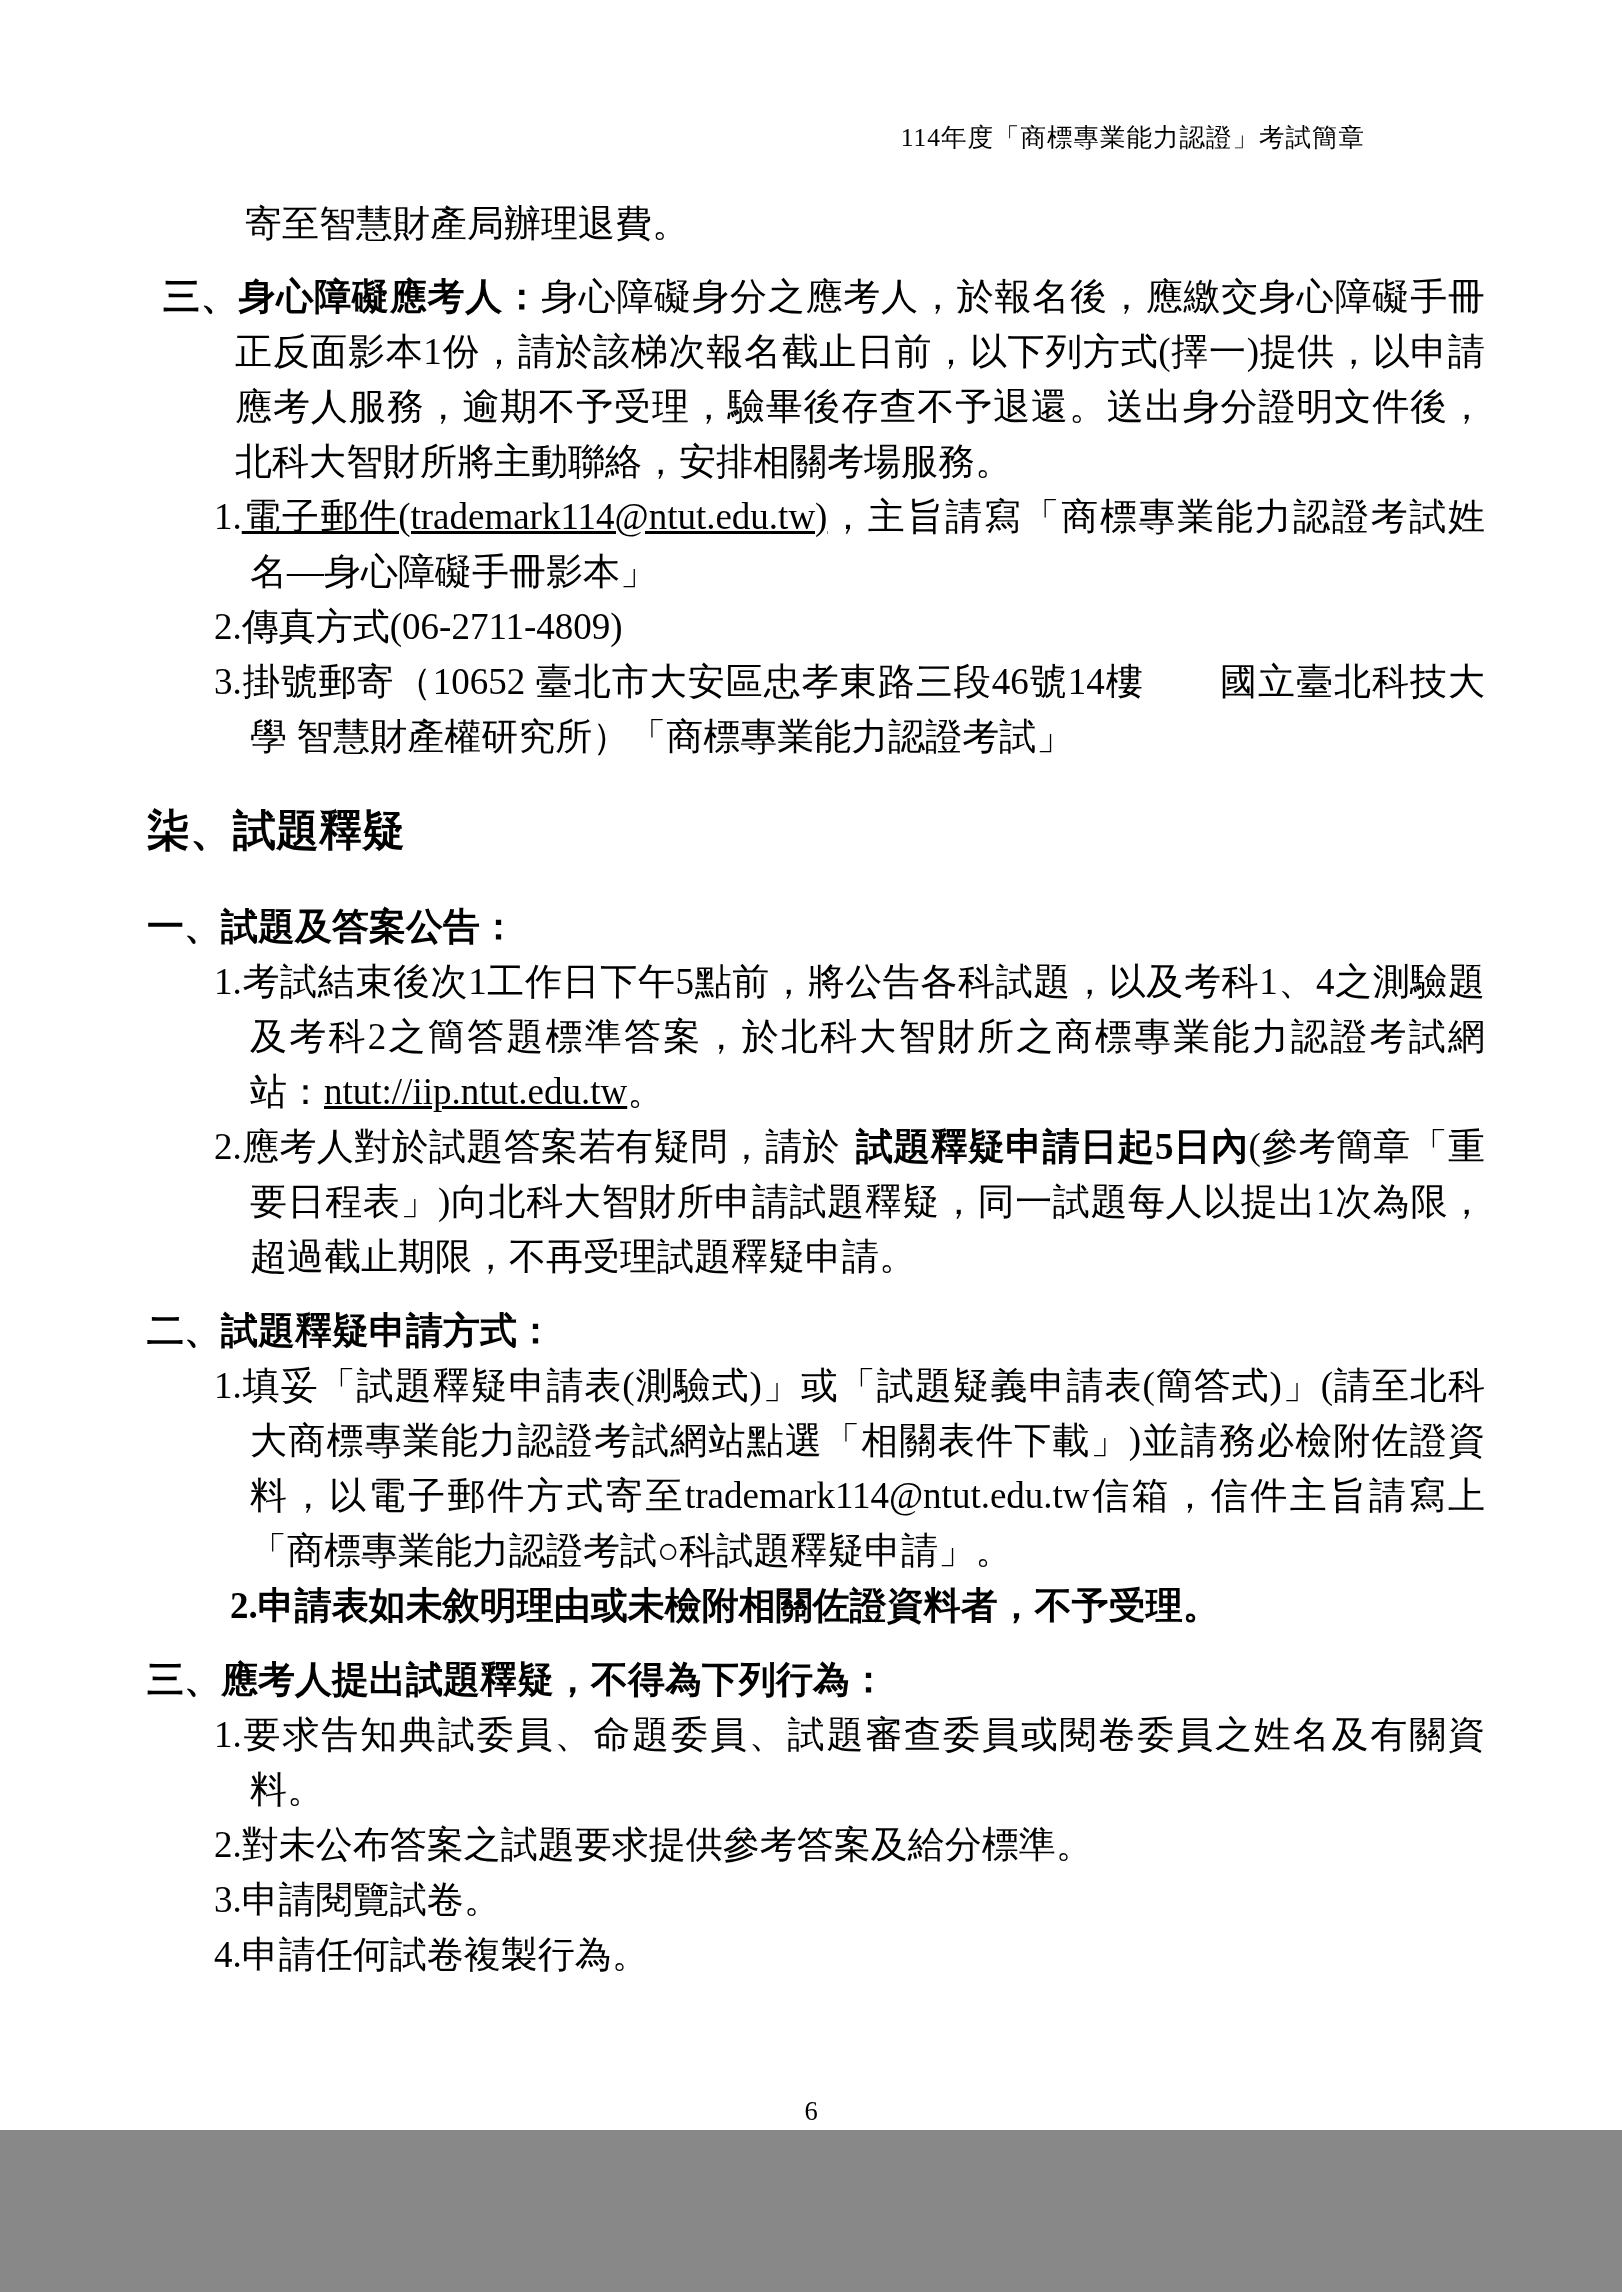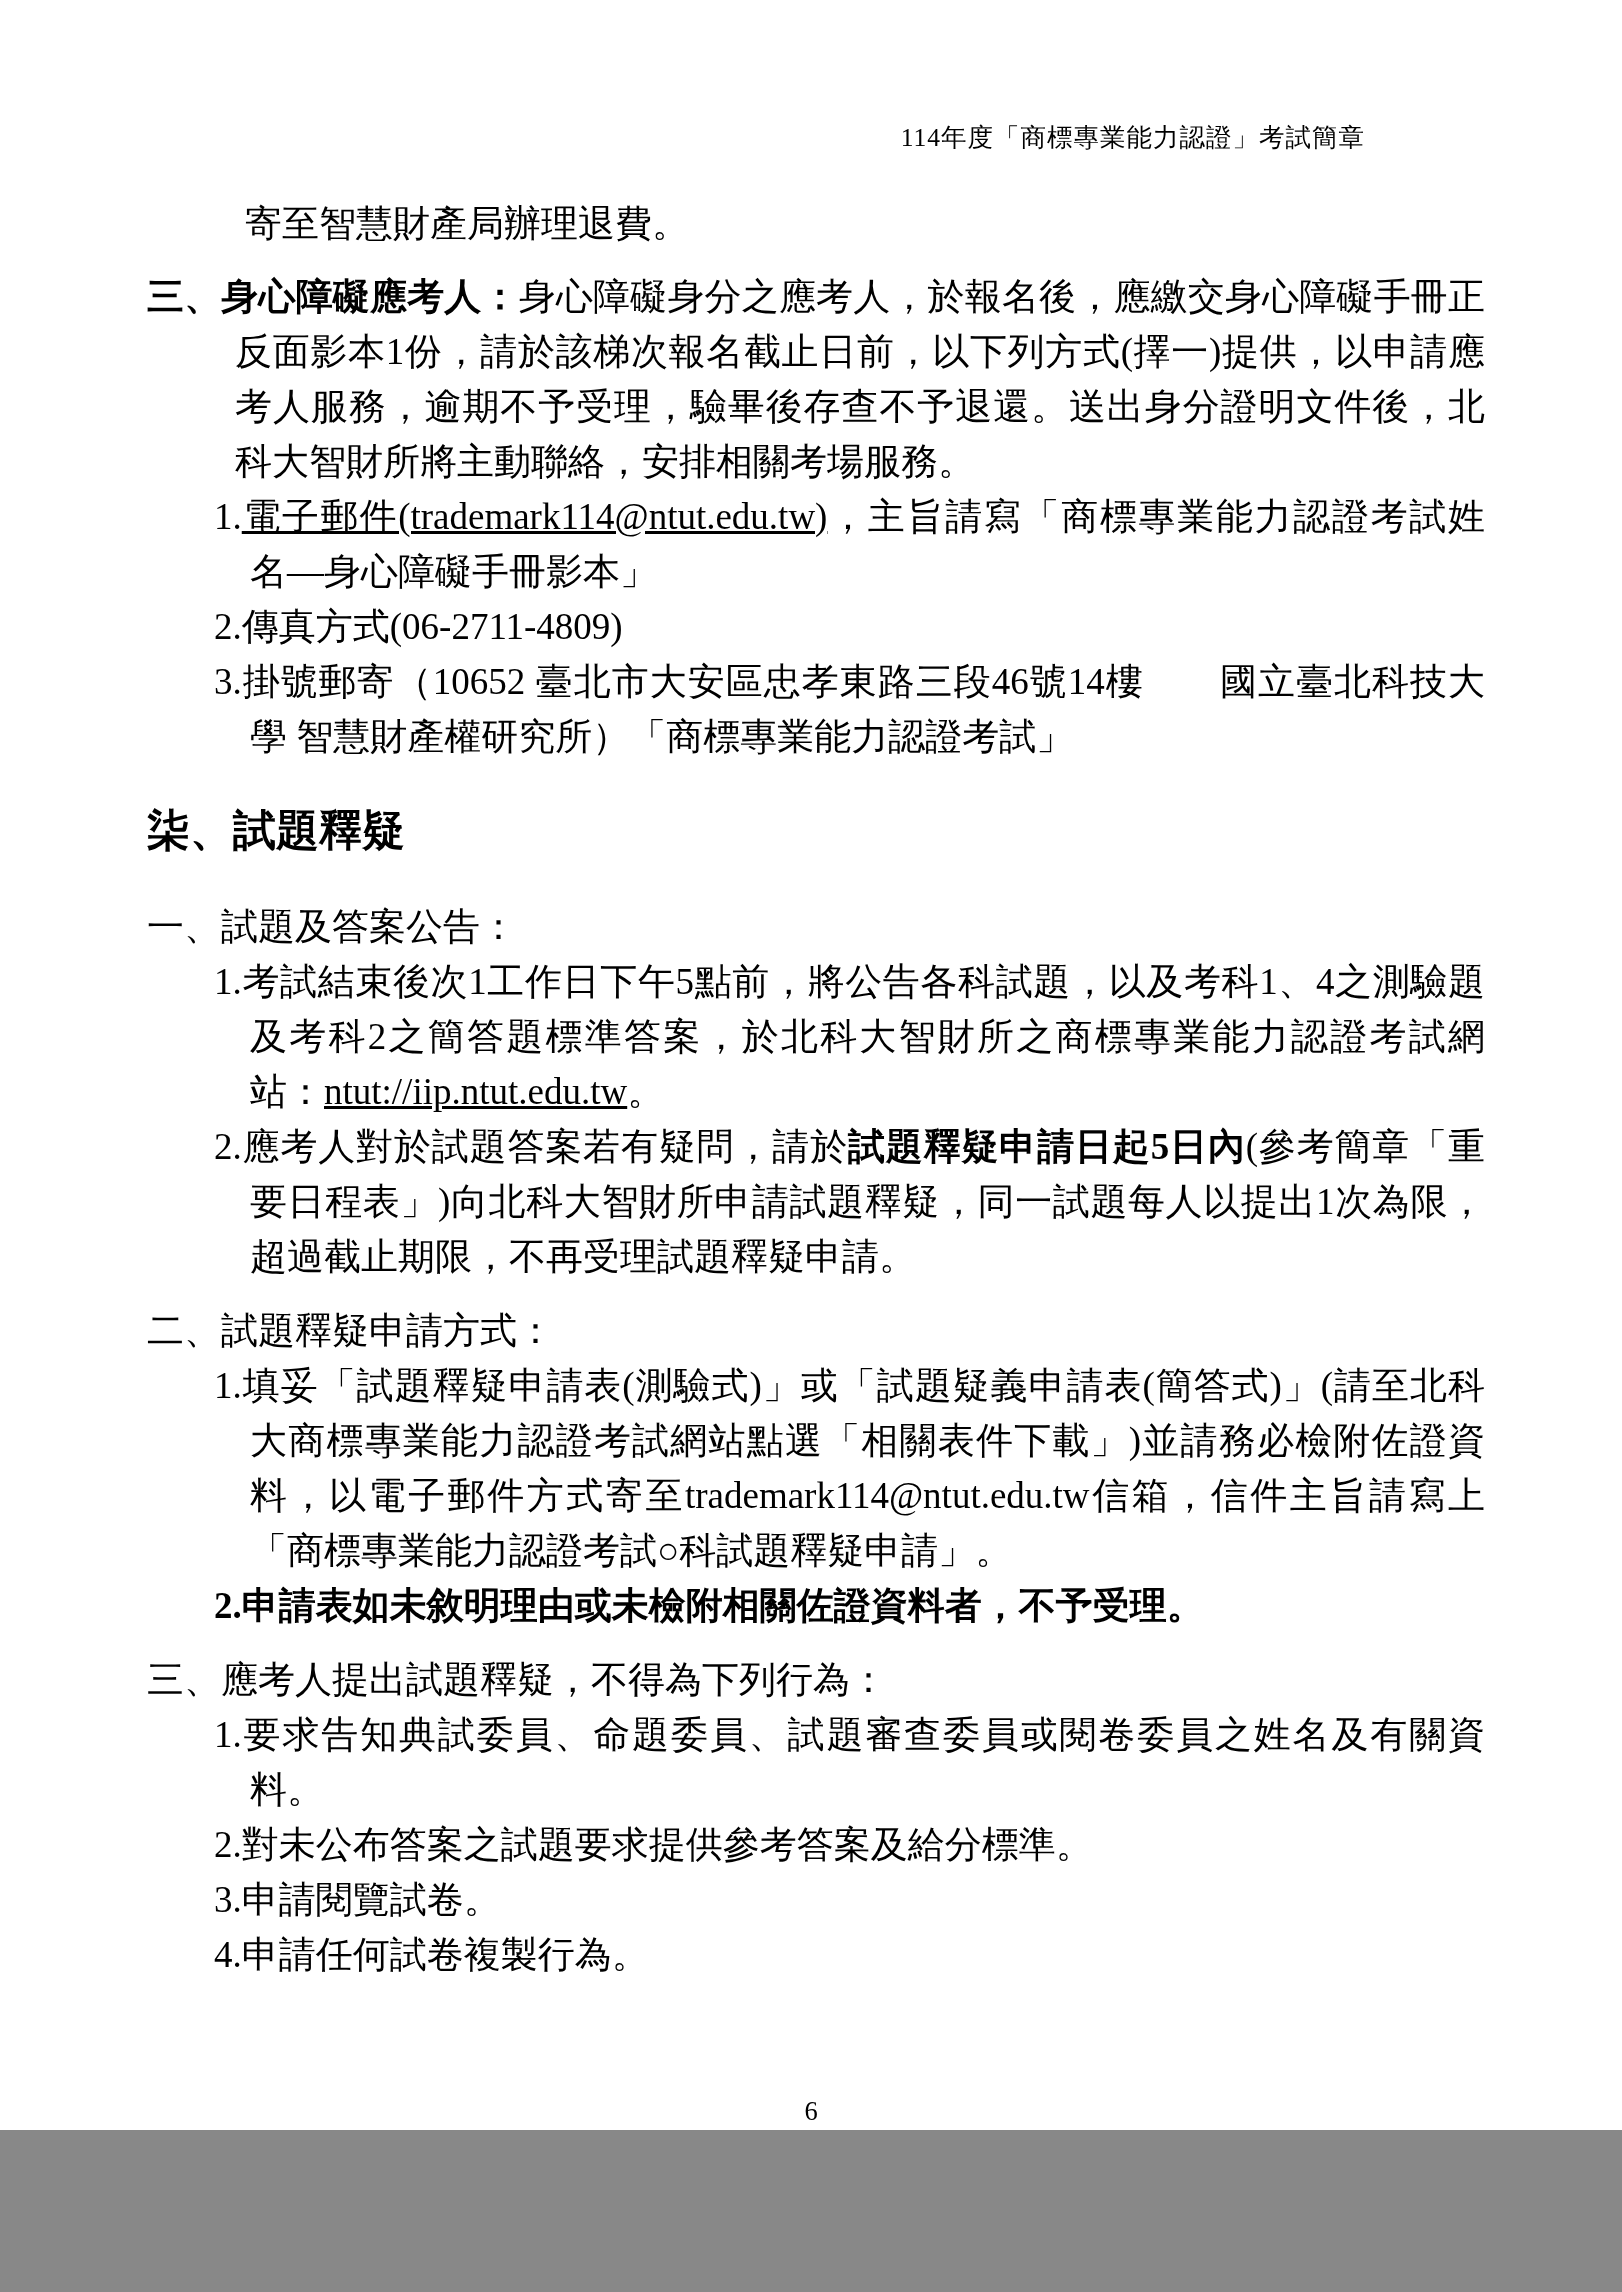--- a/index.html
+++ b/index.html
@@ -25,39 +25,39 @@
     position: absolute;
     top: 196px;
     left: 147px;
     width: 1338px;
     font-size: 37px;
     line-height: 55px;
     text-align: justify;
     text-justify: inter-character;
   }
   .block { margin: 0; }
-  .bold { font-weight: bold; }
+  .bold { font-weight: bold; margin-left: 16px; }
   .underline { text-decoration: underline; }
   
   .para-cont { padding-left: 98px; }
   
   .section { margin-top: 17.6px; padding-left: 88px; text-indent: -88px; }
   
   .numbered { padding-left: 103px; text-indent: -36px; }
   
   .chapter {
     margin-top: 35px;
     margin-bottom: 37px;
     font-size: 43px;
     line-height: 63px;
     font-weight: bold;
     padding-left: 0;
   }
   
-  .sub { margin-top: 19px; font-weight: normal; }
+  .sub { margin-top: 19px; font-weight: bold; }
   .pagenum {
     position: absolute;
     top: 2096px;
     left: 0;
     width: 100%;
     text-align: center;
     font-size: 26.5px;
   }
 </style>
 </head>

